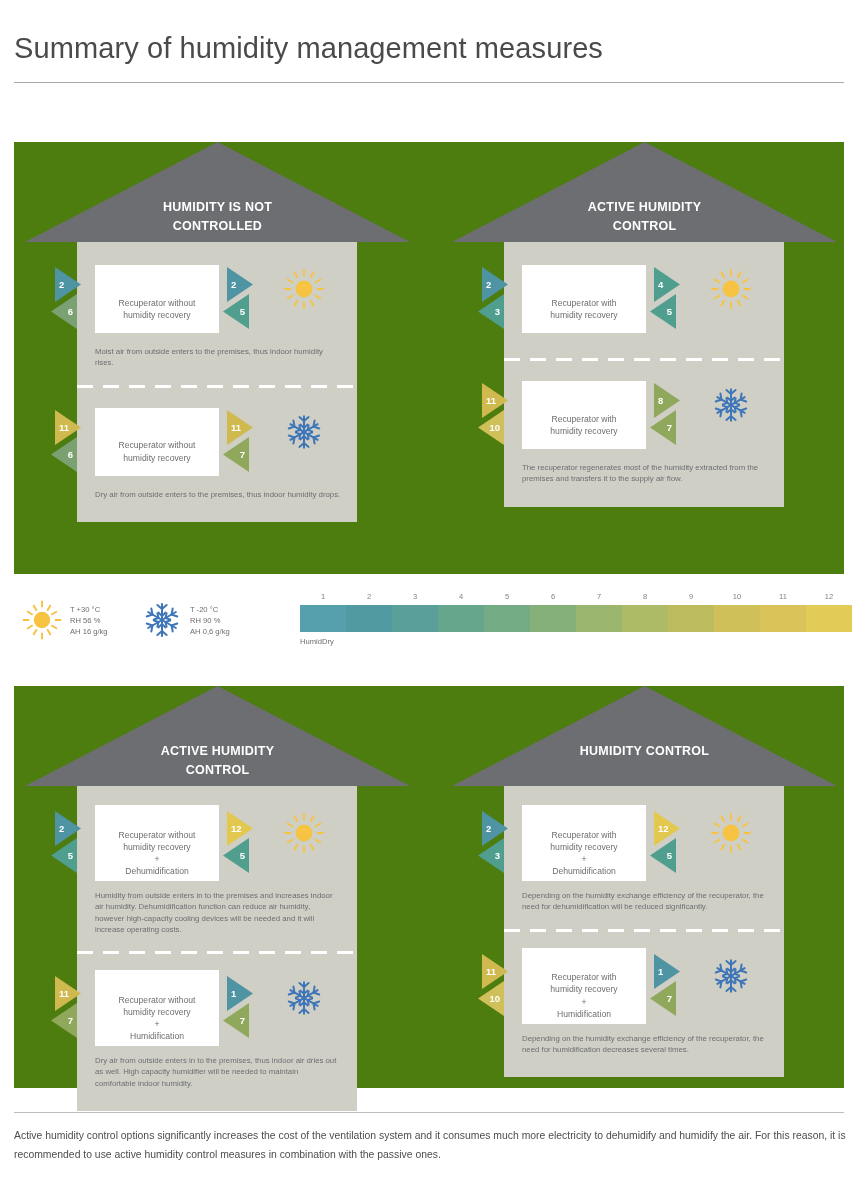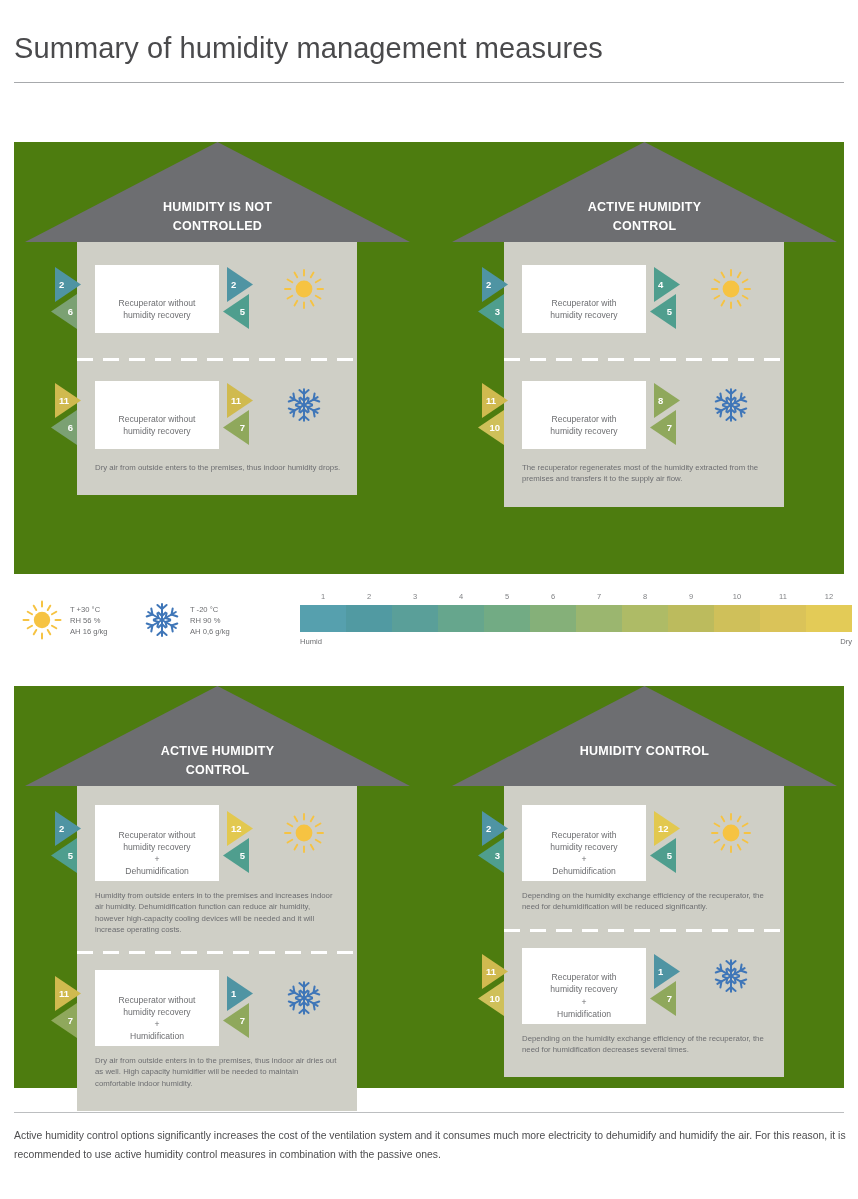--- a/index.html
+++ b/index.html
@@ -183,21 +183,21 @@
     flex: 1 1 0;
     text-align: center;
     font-size: 7.5px;
     color: #808285;
     padding-bottom: 4px;
   }
   .scale-bar { display: flex; width: 100%; height: 27px; }
   .scale-bar > div { flex: 1 1 0; }
   .scale-ends {
     display: flex;
-    justify-content: space-between;
+    justify-content: flex-start;
     font-size: 7.6px;
     color: #6d6e71;
     padding-top: 5px;
   }
 
   
   .footer-rule {
     position: absolute;
     left: 14px; top: 1112px;
     width: 830px; height: 1px;
@@ -281,20 +281,21 @@
                     <rect x="19.1" y="1" width="1.8" height="7" rx="0.9" transform="rotate(150 20 20)"></rect>
                     <rect x="19.1" y="1" width="1.8" height="7" rx="0.9" transform="rotate(180 20 20)"></rect>
                     <rect x="19.1" y="1" width="1.8" height="7" rx="0.9" transform="rotate(210 20 20)"></rect>
                     <rect x="19.1" y="1" width="1.8" height="7" rx="0.9" transform="rotate(240 20 20)"></rect>
                     <rect x="19.1" y="1" width="1.8" height="7" rx="0.9" transform="rotate(270 20 20)"></rect>
                     <rect x="19.1" y="1" width="1.8" height="7" rx="0.9" transform="rotate(300 20 20)"></rect>
                     <rect x="19.1" y="1" width="1.8" height="7" rx="0.9" transform="rotate(330 20 20)"></rect>
                   </g>
                 </svg></div>
             </div>
+            <div class="blurb">Moist air from outside enters to the premises, thus indoor humidity rises.</div>
             <div class="floor-pad" style="height: 16px;"></div>
           </div>
           <div class="floor divider-top">
             <div class="floor-pad"></div>
             <div class="unit-row">
               <div class="recup">
                 <span class="recup-notch l1"></span>
                 <span class="recup-notch l2"></span>
                 <span class="recup-notch r1"></span>
                 <span class="recup-notch r2"></span>

